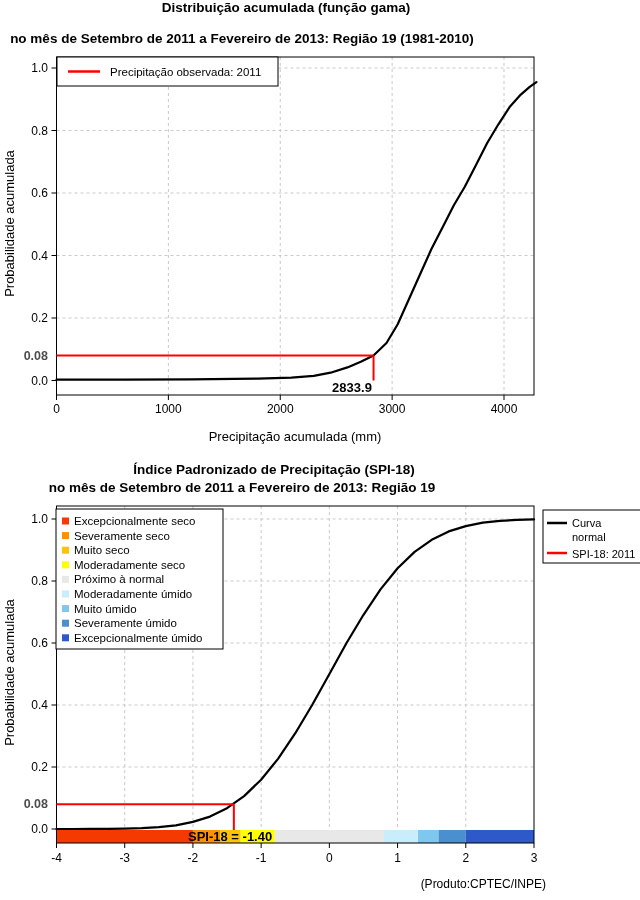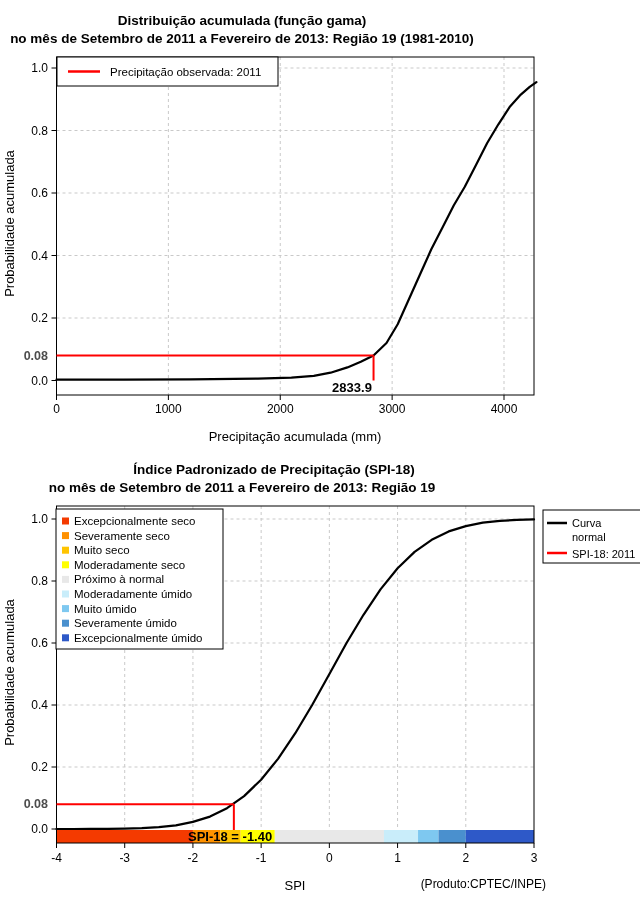--- a/index.html
+++ b/index.html
@@ -12,29 +12,28 @@
   .xlabel{position:absolute;left:56px;width:478px;text-align:center;font-size:13px;}
   .ylabel{position:absolute;left:-91px;width:200px;text-align:center;font-size:13px;
           transform:rotate(-90deg);}
   .footnote{position:absolute;left:312px;width:234px;text-align:right;font-size:12px;}
 </style>
 </head>
 <body>
 
 <div class="canvas">
 
-  <div class="title" style="top:13px;">Distribuição acumulada (função gama)</div>
+  <div class="title" style="top:0;margin-left:44px;">Distribuição acumulada (função gama)</div>
   <div class="title" style="top:31px;">no mês de Setembro de 2011 a Fevereiro de 2013: Região 19 (1981-2010)</div>
   <div class="ylabel" style="top:216px;">Probabilidade acumulada</div>
   <div class="xlabel" style="top:429px;">Precipitação acumulada (mm)</div>
 
   <div class="title" style="top:462px;padding-left:32px;">Índice Padronizado de Precipitação (SPI-18)</div>
   <div class="title" style="top:480px;">no mês de Setembro de 2011 a Fevereiro de 2013: Região 19</div>
   <div class="ylabel" style="top:665px;">Probabilidade acumulada</div>
-  <div class="xlabel" style="top:878px;">SPI</div>
   <div class="footnote" style="top:877px;">(Produto:CPTEC/INPE)</div>
 
   <svg id="plot" width="640" height="900" viewBox="0 0 640 900">
       <line x1="168.375" y1="57" x2="168.375" y2="395" stroke="#c9c9c9" stroke-width="1" stroke-dasharray="3 3"></line>
       <line x1="280.25" y1="57" x2="280.25" y2="395" stroke="#c9c9c9" stroke-width="1" stroke-dasharray="3 3"></line>
       <line x1="392.125" y1="57" x2="392.125" y2="395" stroke="#c9c9c9" stroke-width="1" stroke-dasharray="3 3"></line>
       <line x1="504" y1="57" x2="504" y2="395" stroke="#c9c9c9" stroke-width="1" stroke-dasharray="3 3"></line>
       <line x1="56.5" y1="318" x2="534" y2="318" stroke="#c9c9c9" stroke-width="1" stroke-dasharray="3 3"></line>
       <line x1="56.5" y1="255.5" x2="534" y2="255.5" stroke="#c9c9c9" stroke-width="1" stroke-dasharray="3 3"></line>
       <line x1="56.5" y1="193" x2="534" y2="193" stroke="#c9c9c9" stroke-width="1" stroke-dasharray="3 3"></line>

